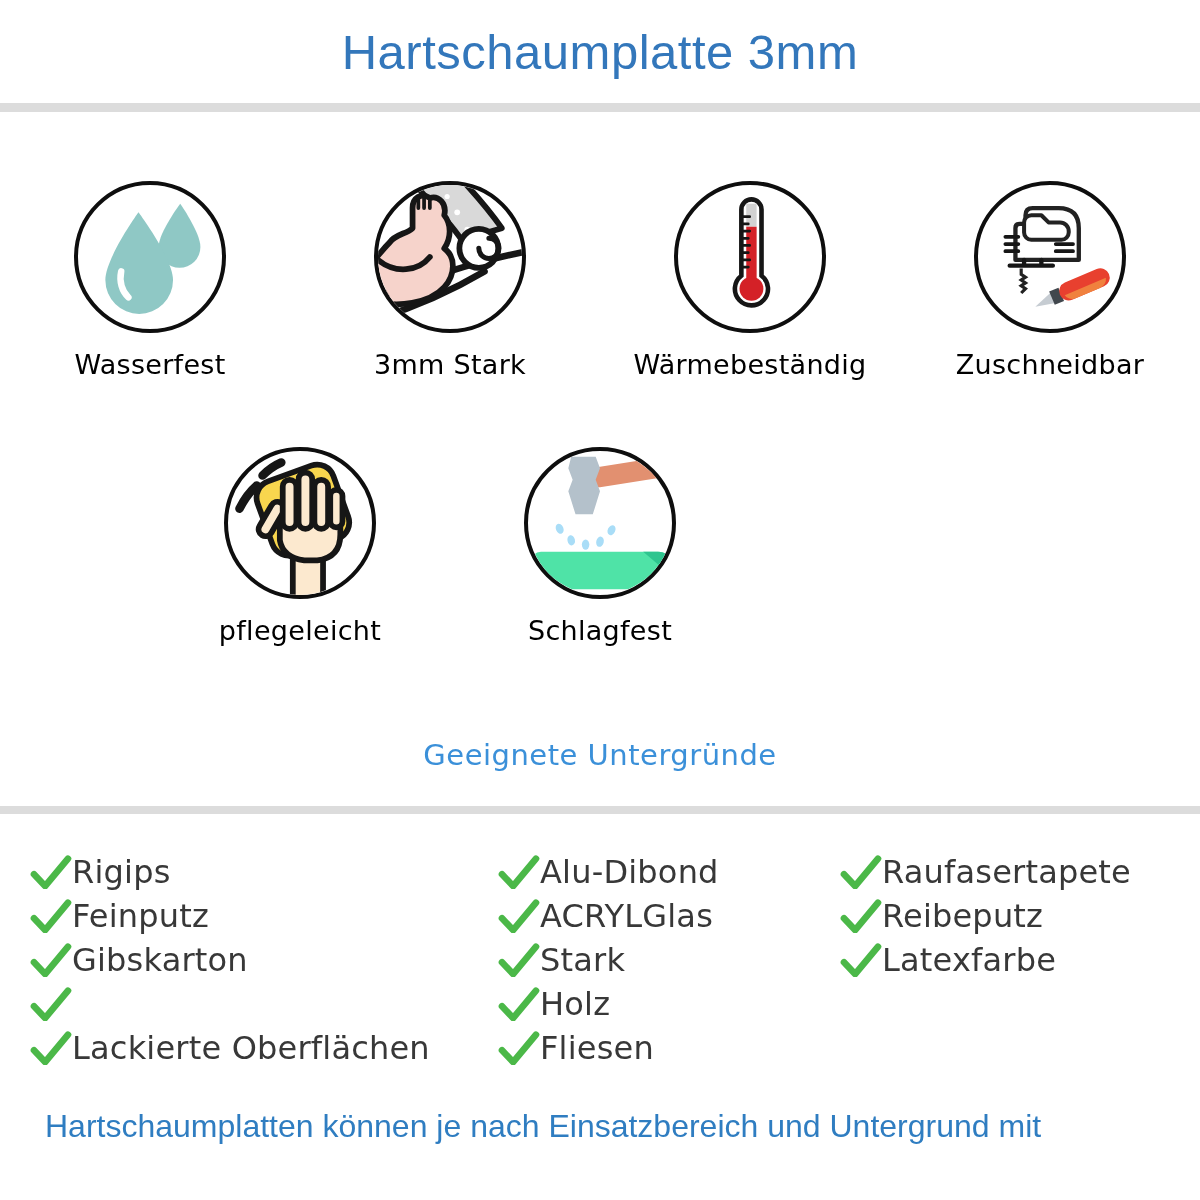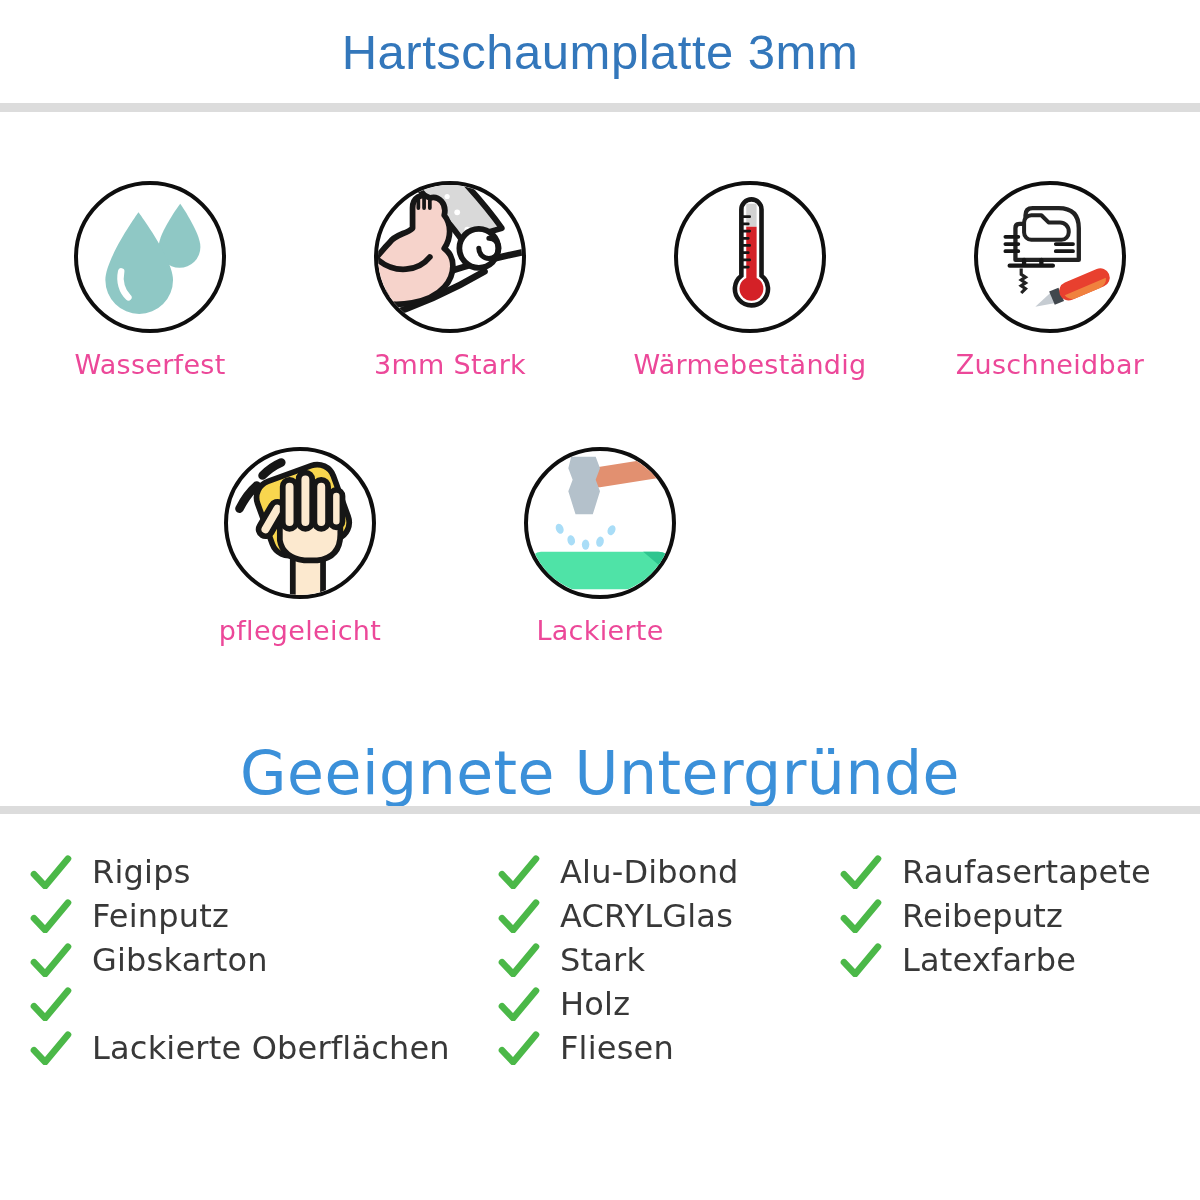--- a/index.html
+++ b/index.html
@@ -17,30 +17,30 @@
   .bar2{top:806px;height:8px;}
   .icon-row{position:absolute;left:0;width:100%;display:grid;justify-content:center;justify-items:center;}
   .row1{top:181px;grid-template-columns:repeat(4,300px);}
   .row2{top:447px;grid-template-columns:repeat(3,300px);}
   .feature{display:flex;flex-direction:column;align-items:center;}
   .circle{
     position:relative;width:152px;height:152px;border:4.5px solid #0e0e0e;border-radius:50%;
     overflow:hidden;background:#fff;box-sizing:border-box;
   }
   .circle svg{position:absolute;inset:0;width:100%;height:100%;}
-  .feature-label{margin-top:16px;font-size:27px;color:#ec4899;letter-spacing:.3px;}
+  .feature-label{margin-top:16px;font-size:27px;color:#000000;letter-spacing:.3px;}
   .subtitle{
     position:absolute;top:738px;left:0;width:100%;text-align:center;
-    font-size:60px;color:#3b90d9;font-weight:400;letter-spacing:.5px;
+    font-size:29px;color:#3b90d9;font-weight:400;letter-spacing:.5px;
   }
   .checklist{
     position:absolute;top:852px;left:30px;right:10px;
     display:grid;grid-template-columns:468px 342px auto;
   }
-  .check-item{display:flex;align-items:center;gap:20px;height:40px;margin-bottom:4px;}
+  .check-item{display:flex;align-items:center;height:40px;margin-bottom:4px;}
   .check-item svg{width:42px;height:34px;flex:0 0 auto;}
   .check-item span{font-size:32px;color:#383838;letter-spacing:.2px;}
   .footer{
     position:absolute;top:1106px;left:45px;right:20px;
     font-family:"Liberation Sans",sans-serif;font-size:32px;line-height:40px;color:#2f7dc1;
   }
   .stroke{stroke:#161616;fill:none;stroke-linecap:round;stroke-linejoin:round;}
 </style>
 </head>
 <body>
@@ -148,21 +148,21 @@
             <rect x="42" y="12" width="54" height="14" rx="7" fill="#e29070"></rect>
           </g>
           <path d="M30 4 L47 4 L50 12 L47 20 L50 28 L45 44 L33 44 L28 28 L31 20 L28 12 Z" fill="#b4c1cb"></path>
           <ellipse cx="22" cy="54" rx="2.6" ry="3.6" transform="rotate(-24 22 54)" fill="#a9ddf7"></ellipse>
           <ellipse cx="30" cy="62" rx="2.6" ry="3.6" transform="rotate(-12 30 62)" fill="#a9ddf7"></ellipse>
           <ellipse cx="40" cy="65" rx="2.6" ry="3.6" fill="#a9ddf7"></ellipse>
           <ellipse cx="50" cy="63" rx="2.6" ry="3.6" transform="rotate(14 50 63)" fill="#a9ddf7"></ellipse>
           <ellipse cx="58" cy="55" rx="2.6" ry="3.6" transform="rotate(26 58 55)" fill="#a9ddf7"></ellipse>
         </svg>
       </div>
-      <div class="feature-label">Lackierte</div>
+      <div class="feature-label">Schlagfest</div>
     </div>
   </div>
 
   <div class="subtitle">Geeignete Untergründe</div>
   <div class="bar bar2"></div>
 
   <div class="checklist">
 
     <div class="check-col">
       <div class="check-item">
@@ -245,15 +245,16 @@
       <div class="check-item">
         <svg viewBox="0 0 56 46">
             <path d="M5 26 L20 42 L51 5" fill="none" stroke="#4bb848" stroke-width="9" stroke-linecap="round" stroke-linejoin="round"></path>
           </svg>
         <span>Latexfarbe</span>
       </div>
     </div>
   </div>
 
   <div class="footer">
+    <div>Hartschaumplatten können je nach Einsatzbereich und Untergrund mit</div>
   </div>
 
 </div>
 
 </body></html>

